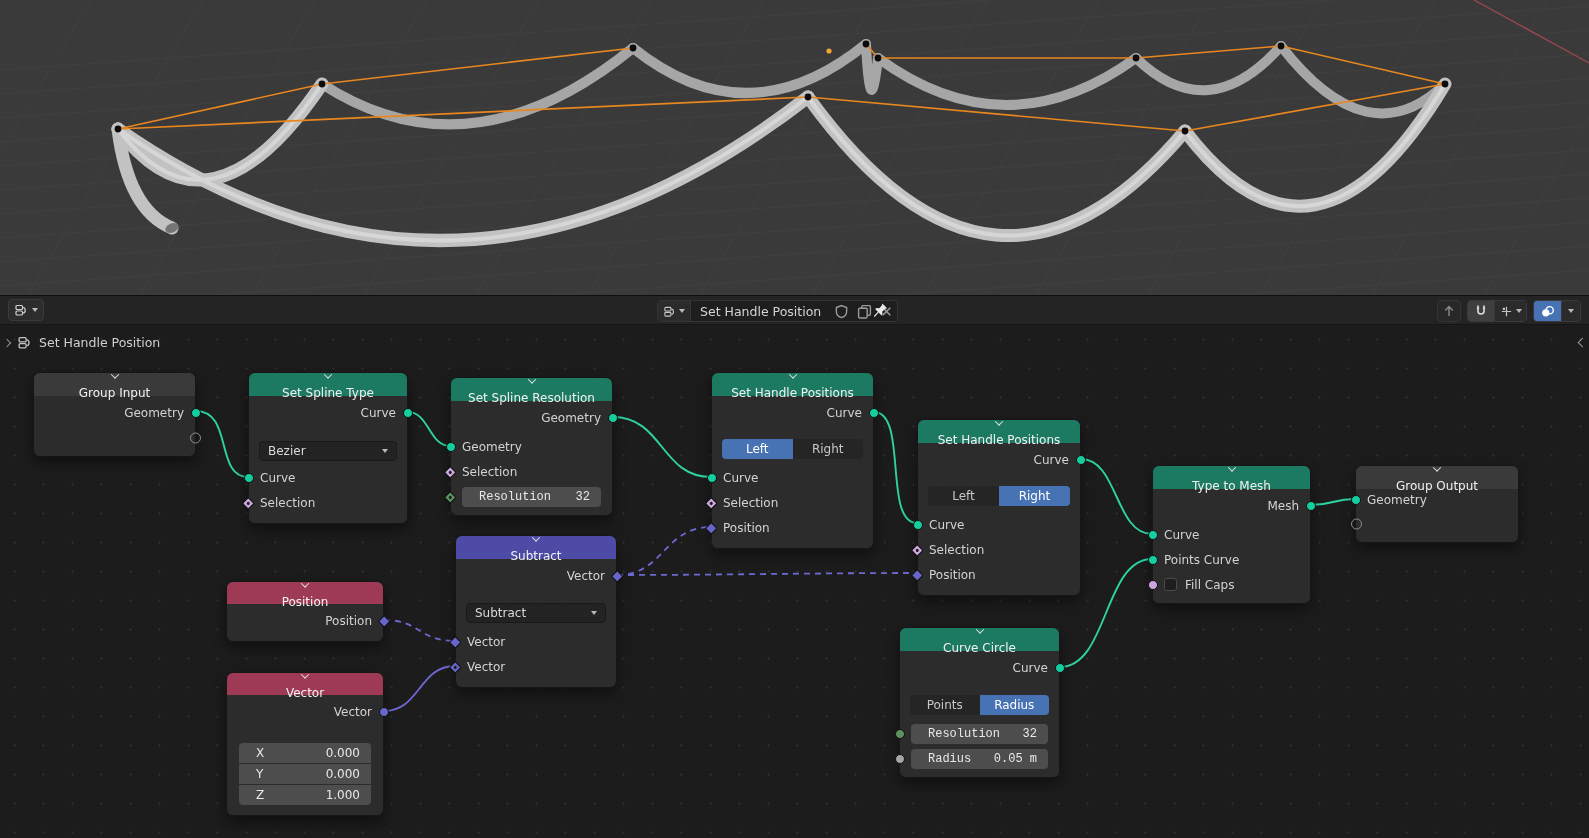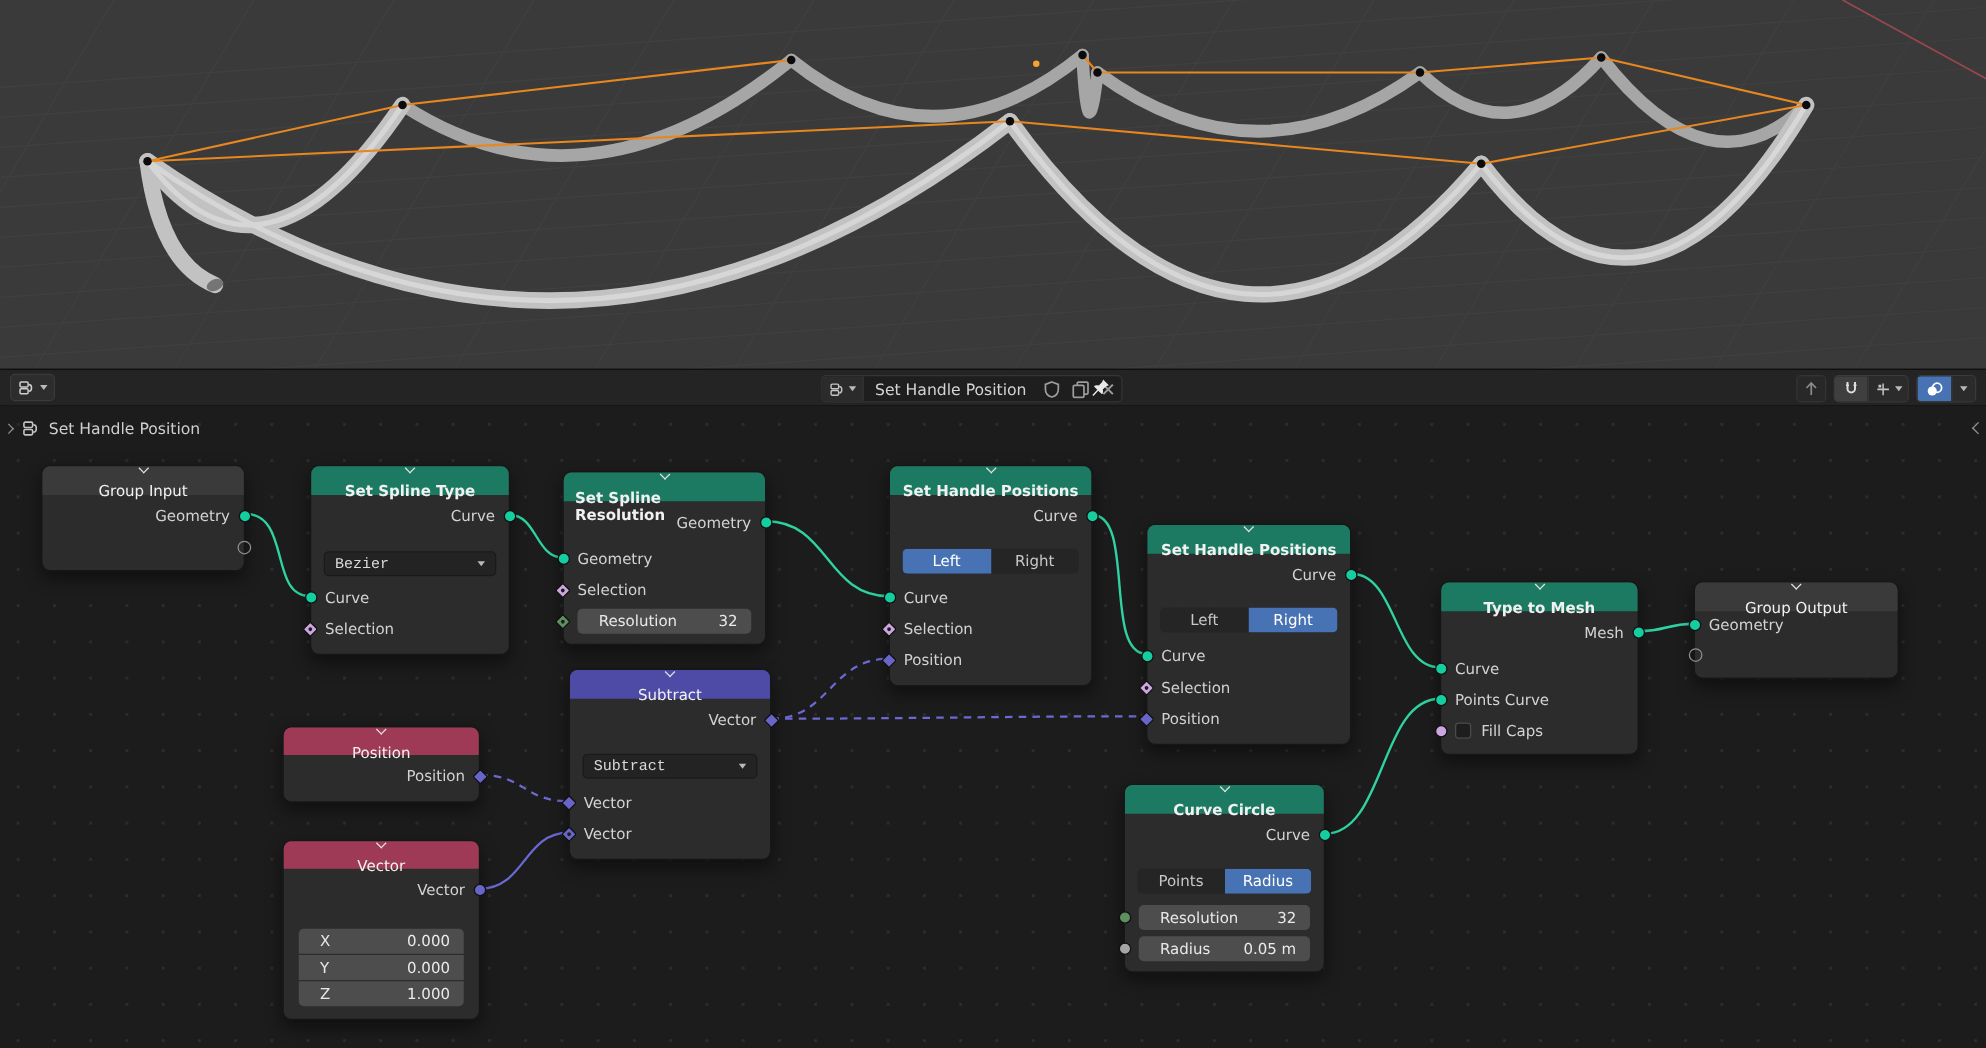--- a/index.html
+++ b/index.html
@@ -46,46 +46,46 @@
   #panel-arrow { position:absolute; right:3px; top:14px; z-index:3; width:7px; height:7px;
                  border-left:1.8px solid #979797; border-bottom:1.8px solid #979797; transform:rotate(45deg); }
 
   
   .node { position:absolute; z-index:2; background:rgba(45,45,45,0.97); border:1px solid #161616;
           border-radius:7px; box-shadow:0 6px 14px rgba(0,0,0,.45); font-size:12px; color:#d3d3d3; }
   .n-head { height:23px; display:flex; align-items:center; gap:7px; padding:0 9px;
             border-radius:6px 6px 0 0; color:#f1f1f1;flex-direction:column; }
   .n-head .hchev { width:6px; height:6px; border-right:1.6px solid #e2e2e2; border-bottom:1.6px solid #e2e2e2;
                    transform:rotate(45deg) translate(-1px,-1px); flex:0 0 auto; }
-  .hd-geo  { background:#1d7a62;font-weight:bold; }
+  .hd-geo  { background:#1d7a62; }
   .hd-io   { background:#3a3a3a; }
   .hd-vec  { background:#4e4ba6; }
   .hd-inp  { background:#9e3a55; }
   .n-row { position:relative; height:25px; display:flex; align-items:center; padding:0 11px; gap:8px; }
   .n-row.out { justify-content:flex-end; }
   
   .sk { position:absolute; top:50%; width:10px; height:10px; border-radius:50%;
         border:1px solid #101010; transform:translateY(-50%); }
   .sk.in  { left:-5.5px; }
   .sk.out { right:-5.5px; }
   .sk.d { width:8.5px; height:8.5px; border-radius:1.5px; transform:translateY(-50%) rotate(45deg); }
   .sk.d.dot::after { content:""; position:absolute; left:50%; top:50%; width:3px; height:3px;
                      margin:-1.5px 0 0 -1.5px; background:#1d1d1d; border-radius:50%; }
   .c-geo { background:#15ce9f; } .c-bool { background:#cda6df; } .c-int { background:#5d8f60; }
   .c-vec { background:#6865c9; } .c-flt { background:#a5a5a5; }
   .sk.virtual { background:transparent; border:1.5px solid #8f8f8f; width:11px; height:11px; }
   
   .dd { height:20px; background:#232323; border:1px solid #1a1a1a; border-radius:4px;
-        display:flex; align-items:center; justify-content:space-between; padding:0 8px; color:#dadada;font-family:Liberation Mono, monospace; }
+        display:flex; align-items:center; justify-content:space-between; padding:0 8px; color:#dadada; }
   .seg2 { height:20px; display:flex; border-radius:4px; overflow:hidden; background:#252525; }
   .seg2 > div { flex:1; display:flex; align-items:center; justify-content:center; color:#c8c8c8; }
   .seg2 .on { background:#4772b3; color:#fff; }
   .vfield { height:20px; background:#4d4d4d; display:flex; align-items:center;
             justify-content:space-between; color:#e9e9e9; padding:0 11px 0 17px; }
-  .vfield.single { border-radius:4px; }
+  .vfield.single { border-radius:4px;font-family:Liberation Mono, monospace; }
   .checkbox { width:13px; height:13px; background:#1e1e1e; border:1px solid #4b4b4b; border-radius:3px; }
 </style>
 </head>
 <body>
 
 <div id="viewport">
   <svg width="1589" height="295" viewBox="0 0 1589 295">
     <rect x="0" y="0" width="1589" height="295" fill="#3a3a3a"></rect>
     <g id="vp-grid" stroke="#454545" stroke-width="1" opacity="0.55">
         <line x1="0" y1="70" x2="1589" y2="-42"></line>

